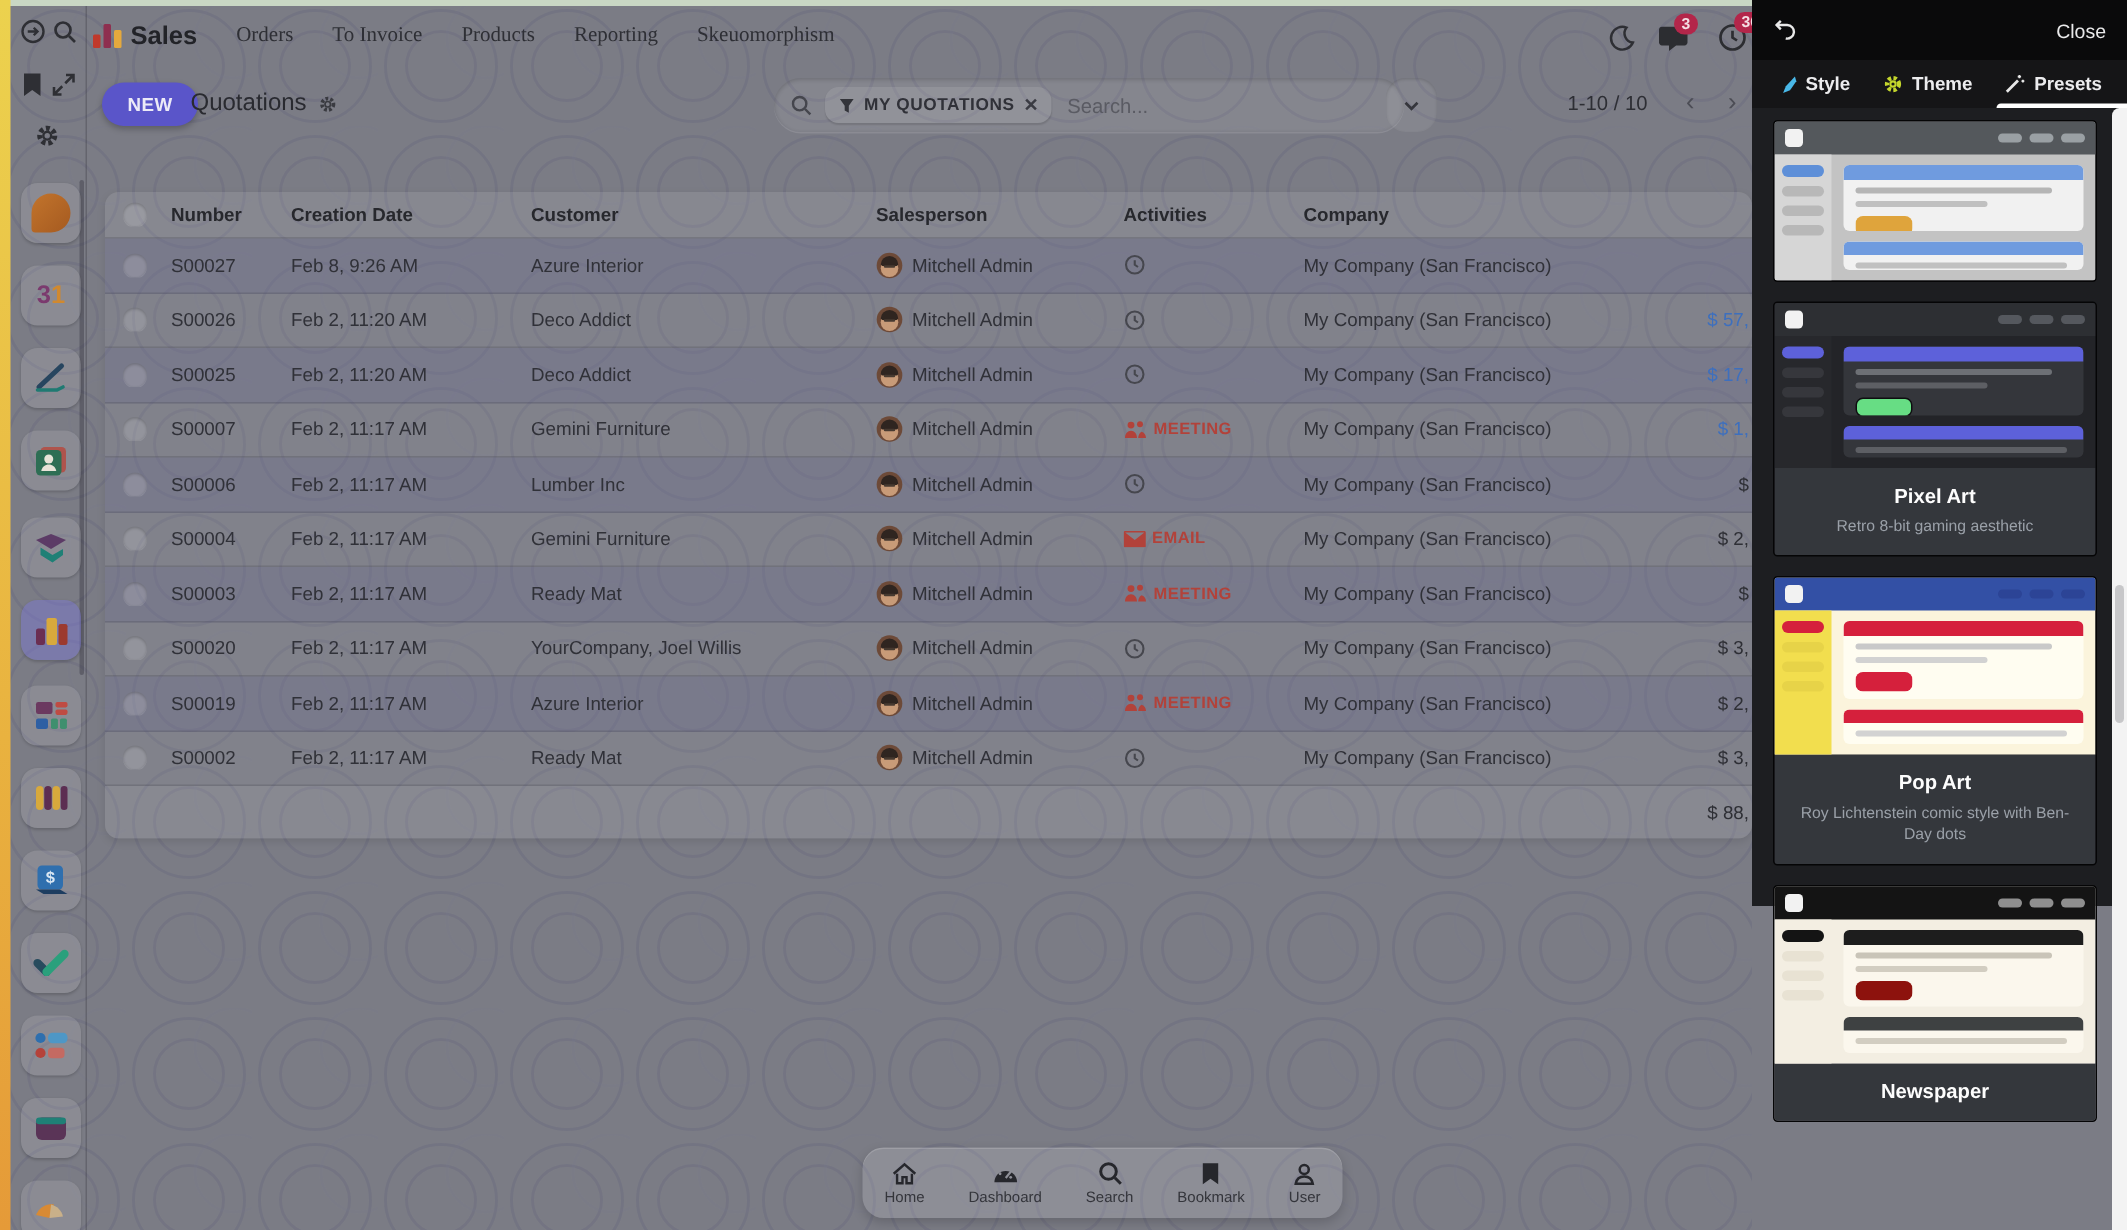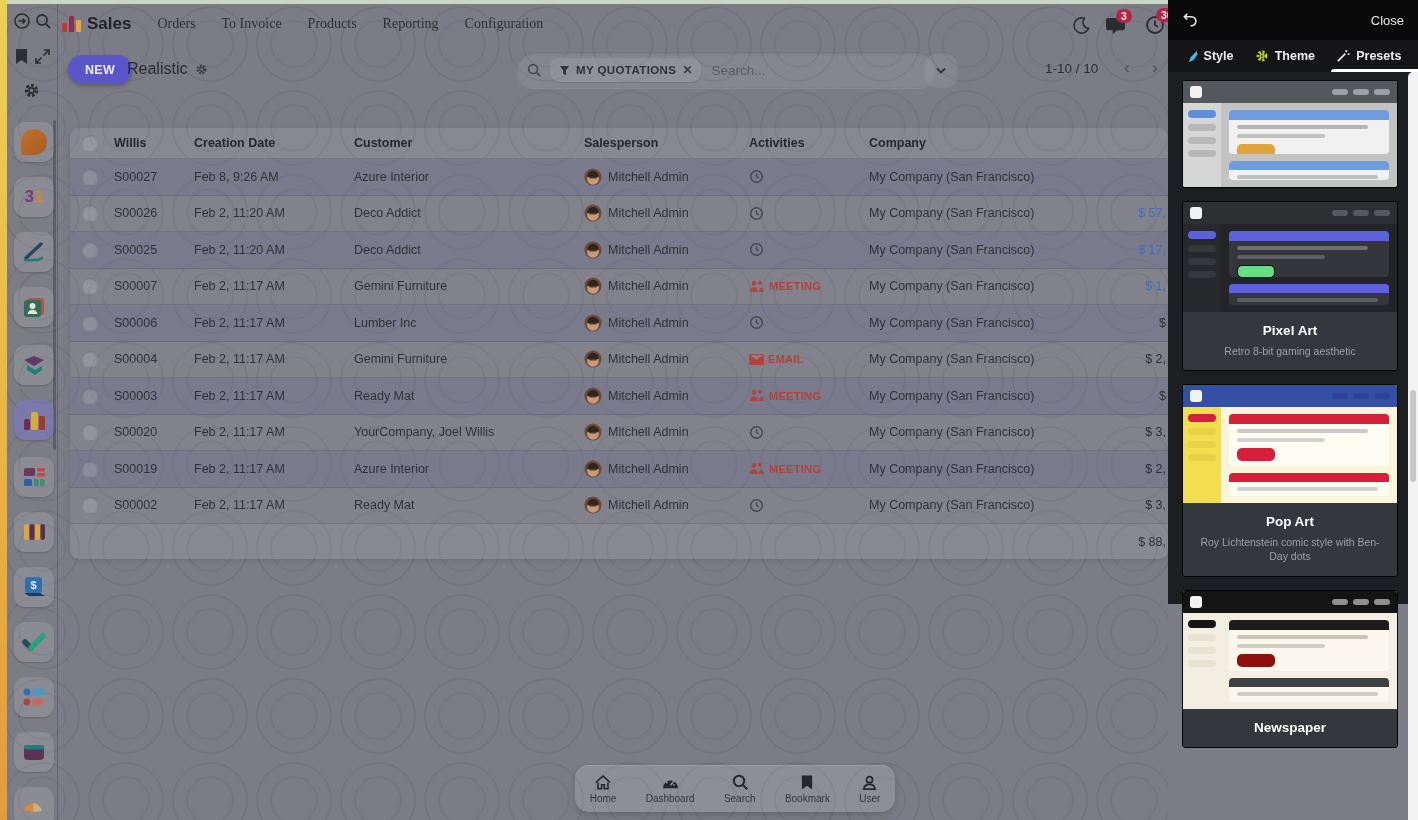--- a/index.html
+++ b/index.html
@@ -240,21 +240,21 @@
           <i style="height:9px;background:#c0392b;"></i>
             <i style="height:16px;background:#8e2f4f;"></i>
             <i style="height:12px;background:#e5a93d;"></i>
         </span>
         <span class="appname">Sales</span>
       </span>
       <span class="menu">Orders</span>
       <span class="menu">To Invoice</span>
       <span class="menu">Products</span>
       <span class="menu">Reporting</span>
-      <span class="menu">Configuration</span>
+      <span class="menu">Skeuomorphism</span>
     </div>
 
     <span class="nav-right" style="left:1072px;">
       <svg width="19" height="19" viewBox="0 0 20 20" fill="none" stroke="#2e2f34" stroke-width="1.7">
           <path d="M13 2.5A8 8 0 1 0 17.5 13 6.5 6.5 0 0 1 13 2.5z"></path>
         </svg>
     </span>
     <span class="nav-right" style="left:1105px;">
       <span style="position:relative;">
         <svg width="21" height="19" viewBox="0 0 22 20">
@@ -268,21 +268,21 @@
         <svg width="20" height="20" viewBox="0 0 20 20" fill="none" stroke="#2c2d31" stroke-width="1.8">
             <circle cx="10" cy="10" r="8"></circle>
             <path d="M10 5.5V10l3 2"></path>
           </svg>
         <span class="badge">36</span>
       </span>
     </span>
 
     <button class="newbtn">NEW</button>
     <span class="viewtitle">
-      <span>Realistic</span>
+      <span>Quotations</span>
       <svg width="13" height="13" viewBox="0 0 17 17">
           <circle cx="8.5" cy="8.5" r="5" fill="none" stroke="#3a3b41" stroke-width="3.2" stroke-dasharray="2.4 1.8"></circle>
           <circle cx="8.5" cy="8.5" r="2.4" fill="none" stroke="#3a3b41" stroke-width="1.5"></circle>
         </svg>
     </span>
 
     <div class="searchwrap">
       <svg width="16" height="16" viewBox="0 0 18 18" fill="none" stroke="#45464d" stroke-width="1.8">
           <circle cx="8" cy="8" r="5"></circle>
           <path d="m12 12 4 4"></path>
@@ -304,21 +304,21 @@
 
     <span class="pager">1-10 / 10</span>
     <span class="pgarrow" style="left:1124px;">‹</span>
     <span class="pgarrow" style="left:1152px;">›</span>
 
     <div class="tablebox">
       <div class="trow head">
         <div class="cell c-check">
             <span class="rowcheck"></span>
           </div>
-        <div class="cell">Willis</div>
+        <div class="cell">Number</div>
         <div class="cell">Creation Date</div>
         <div class="cell">Customer</div>
         <div class="cell">Salesperson</div>
         <div class="cell">Activities</div>
         <div class="cell">Company</div>
         <div class="cell"></div>
       </div>
       <div id="rows-mount">
           <div class="trow striped">
             <div class="cell c-check">

